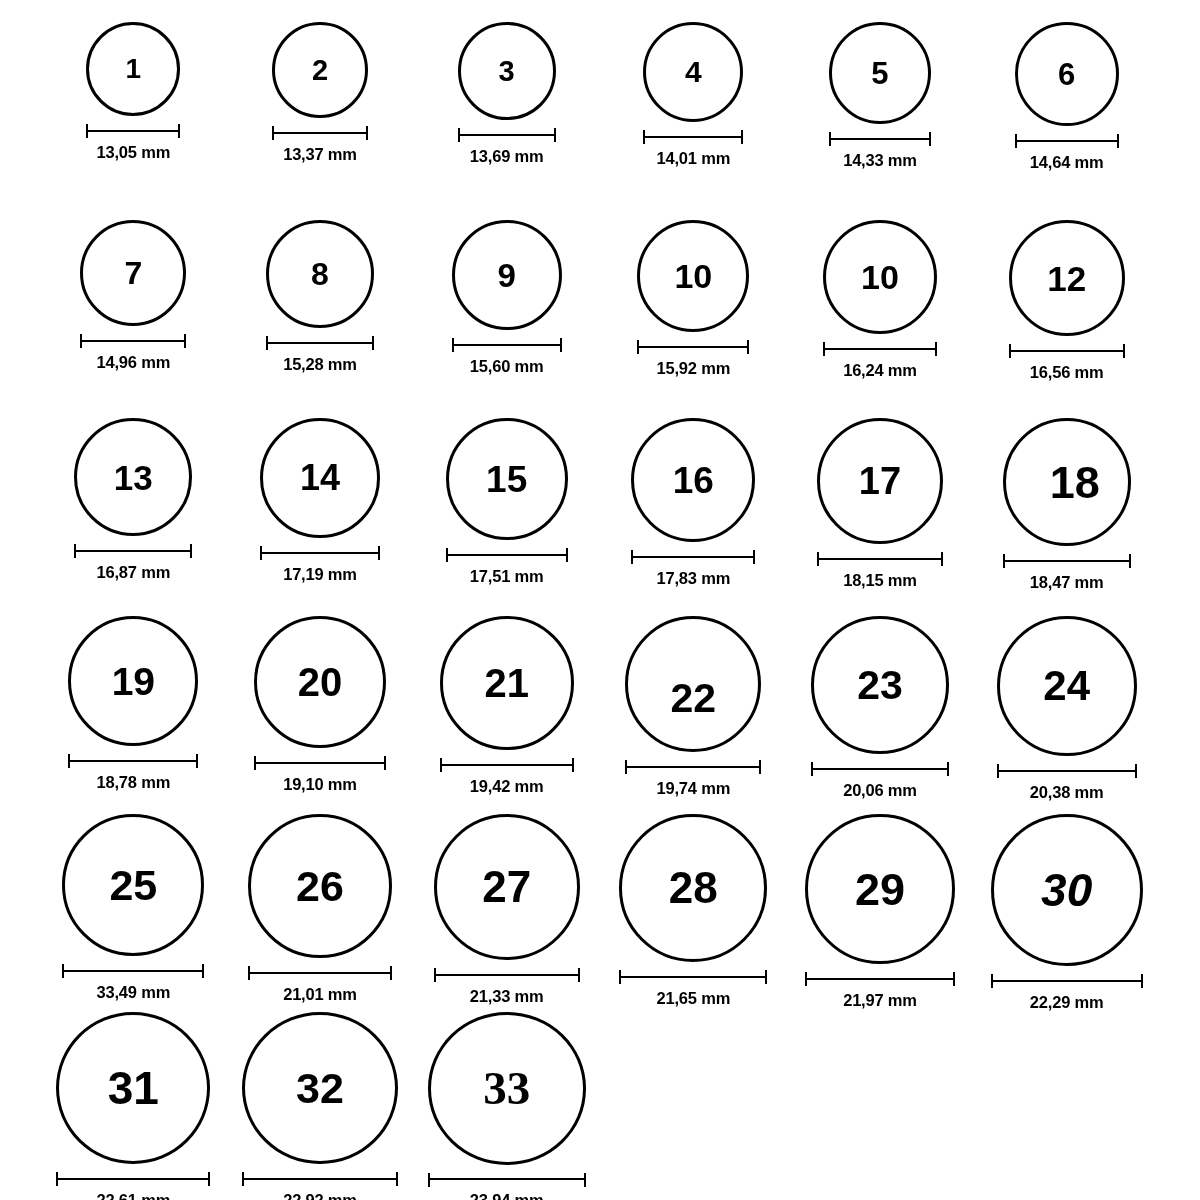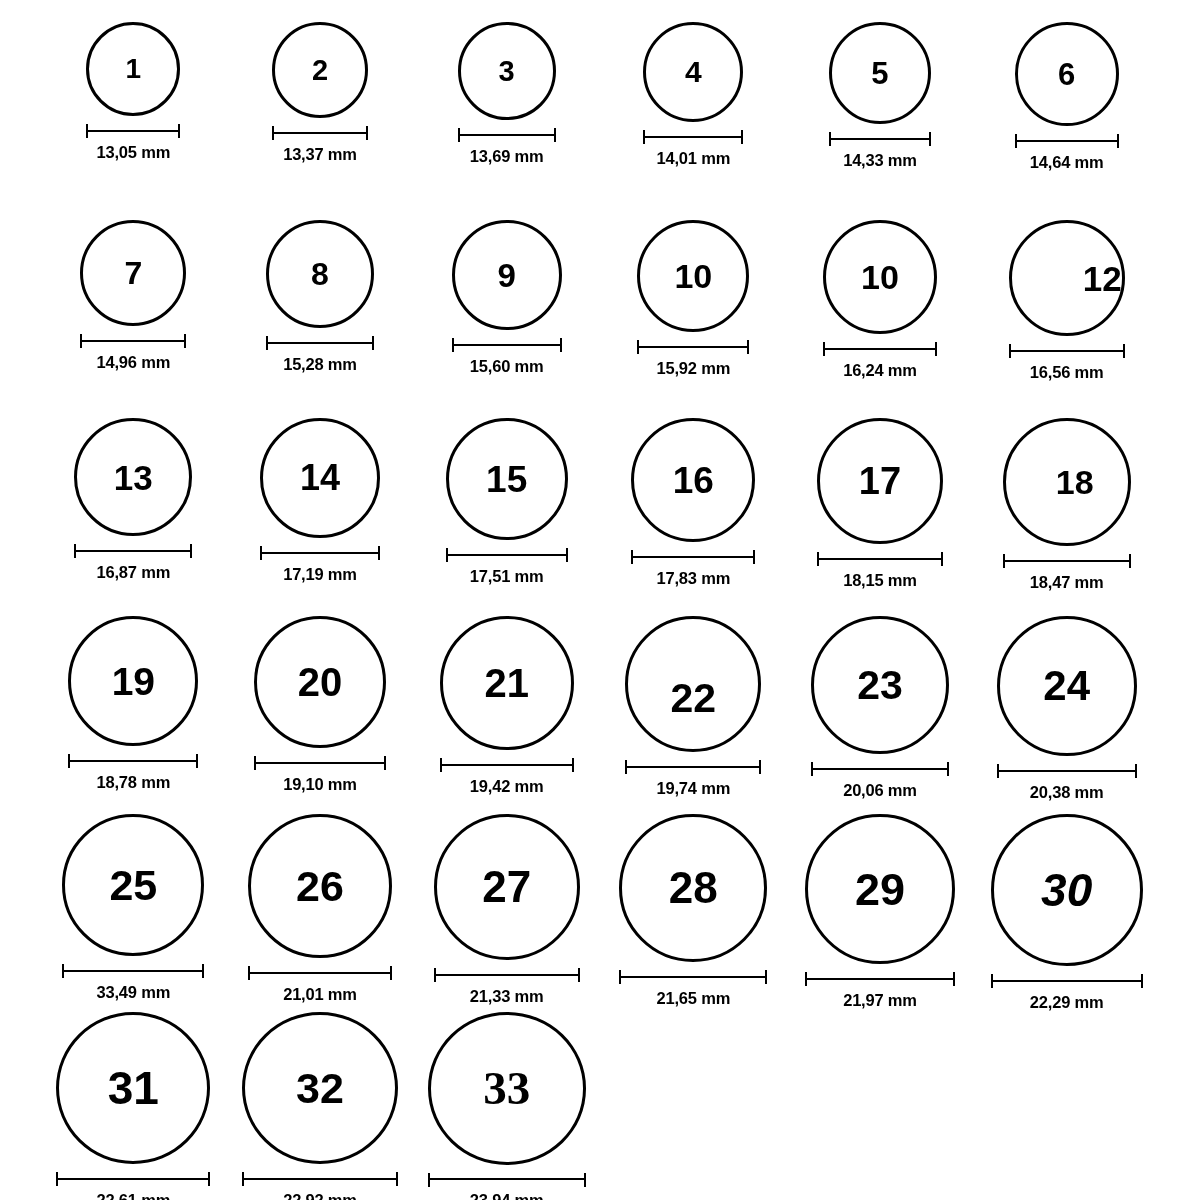--- a/index.html
+++ b/index.html
@@ -205,21 +205,21 @@
           <span class="ring-label" style="font-size: 34px;">10</span>
         </div>
         <div class="measure" style="width: 114px;">
           <div class="bar"></div>
           <div class="cap left"></div>
           <div class="cap right"></div>
         </div>
         <div class="mm">16,24 mm</div>
       </div>
       <div class="cell">
-        <div class="ring" style="width: 116px; height: 116px; justify-content: flex-end;">
+        <div class="ring" style="width: 116px; height: 116px;">
           <span class="ring-label" style="font-size: 35px;">12</span>
         </div>
         <div class="measure" style="width: 116px;">
           <div class="bar"></div>
           <div class="cap left"></div>
           <div class="cap right"></div>
         </div>
         <div class="mm">16,56 mm</div>
       </div>
       <div class="cell">
@@ -272,21 +272,21 @@
         </div>
         <div class="measure" style="width: 126px;">
           <div class="bar"></div>
           <div class="cap left"></div>
           <div class="cap right"></div>
         </div>
         <div class="mm">18,15 mm</div>
       </div>
       <div class="cell">
         <div class="ring" style="width: 128px; height: 128px;">
-          <span class="ring-label" style="font-size: 34px; margin-left: 16px;">18</span>
+          <span class="ring-label" style="font-size: 45px; margin-left: 16px;">18</span>
         </div>
         <div class="measure" style="width: 128px;">
           <div class="bar"></div>
           <div class="cap left"></div>
           <div class="cap right"></div>
         </div>
         <div class="mm">18,47 mm</div>
       </div>
       <div class="cell">
         <div class="ring" style="width: 130px; height: 130px;">

